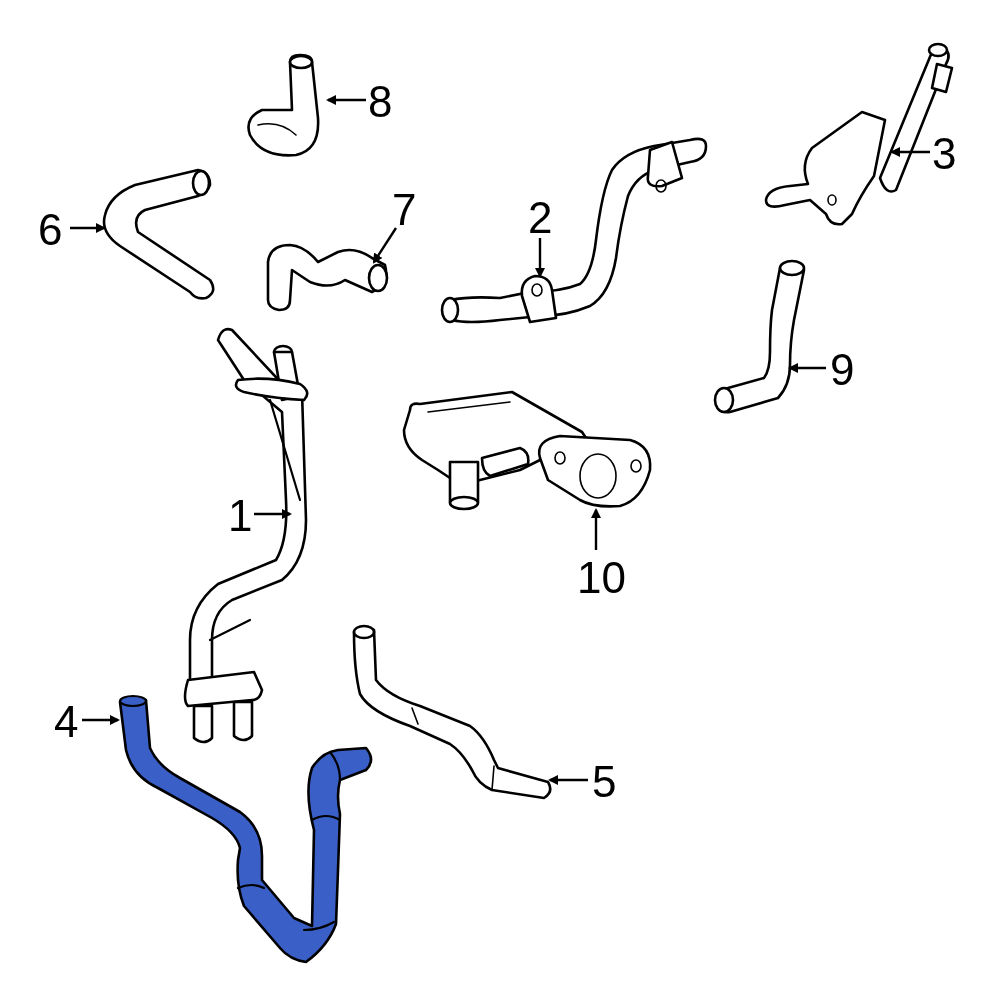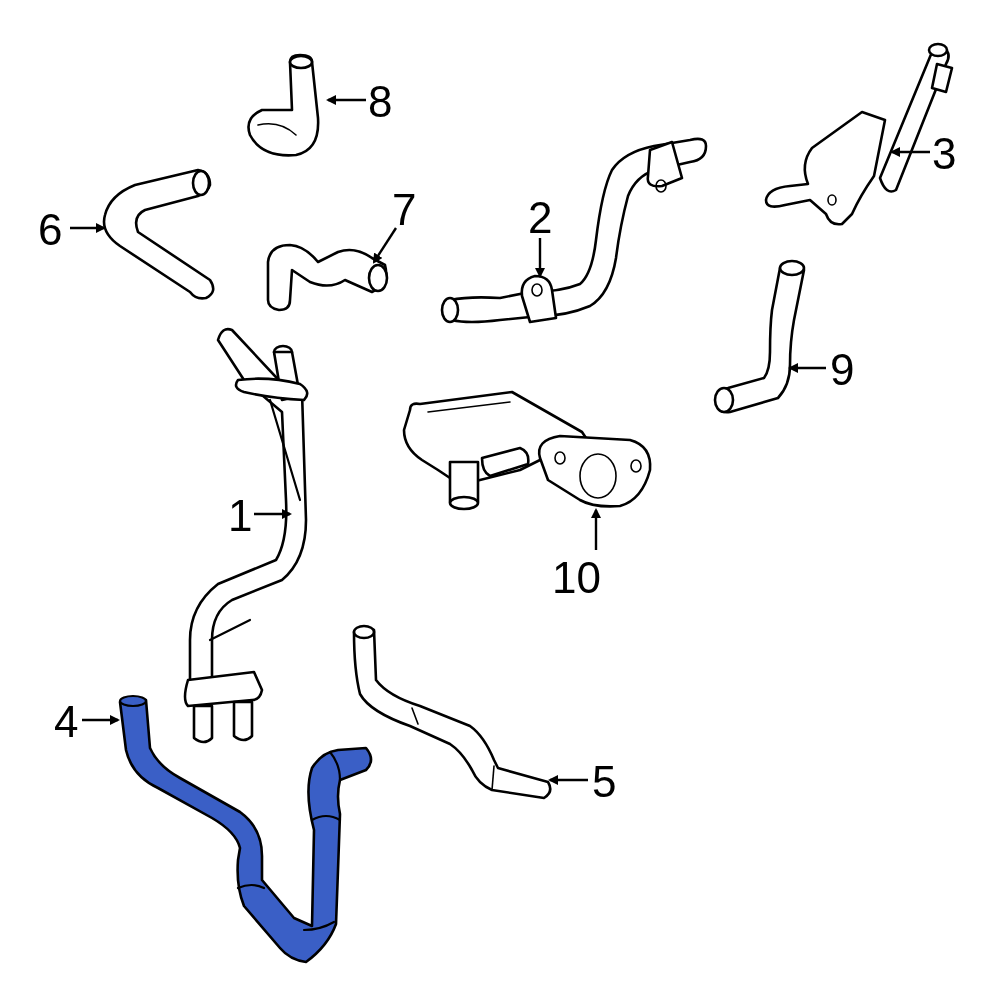--- a/index.html
+++ b/index.html
@@ -117,16 +117,16 @@
   </g>
 </svg>
 
 <span class="lbl" style="left:368px;top:80px">8</span>
 <span class="lbl" style="left:38px;top:208px">6</span>
 <span class="lbl" style="left:392px;top:188px">7</span>
 <span class="lbl" style="left:528px;top:196px">2</span>
 <span class="lbl" style="left:932px;top:132px">3</span>
 <span class="lbl" style="left:830px;top:348px">9</span>
 <span class="lbl" style="left:228px;top:494px">1</span>
-<span class="lbl" style="left:552px;top:556px">10</span>
+<span class="lbl" style="left:577px;top:556px">10</span>
 <span class="lbl" style="left:54px;top:700px">4</span>
 <span class="lbl" style="left:592px;top:760px">5</span>
 </div>
 
 </body></html>

